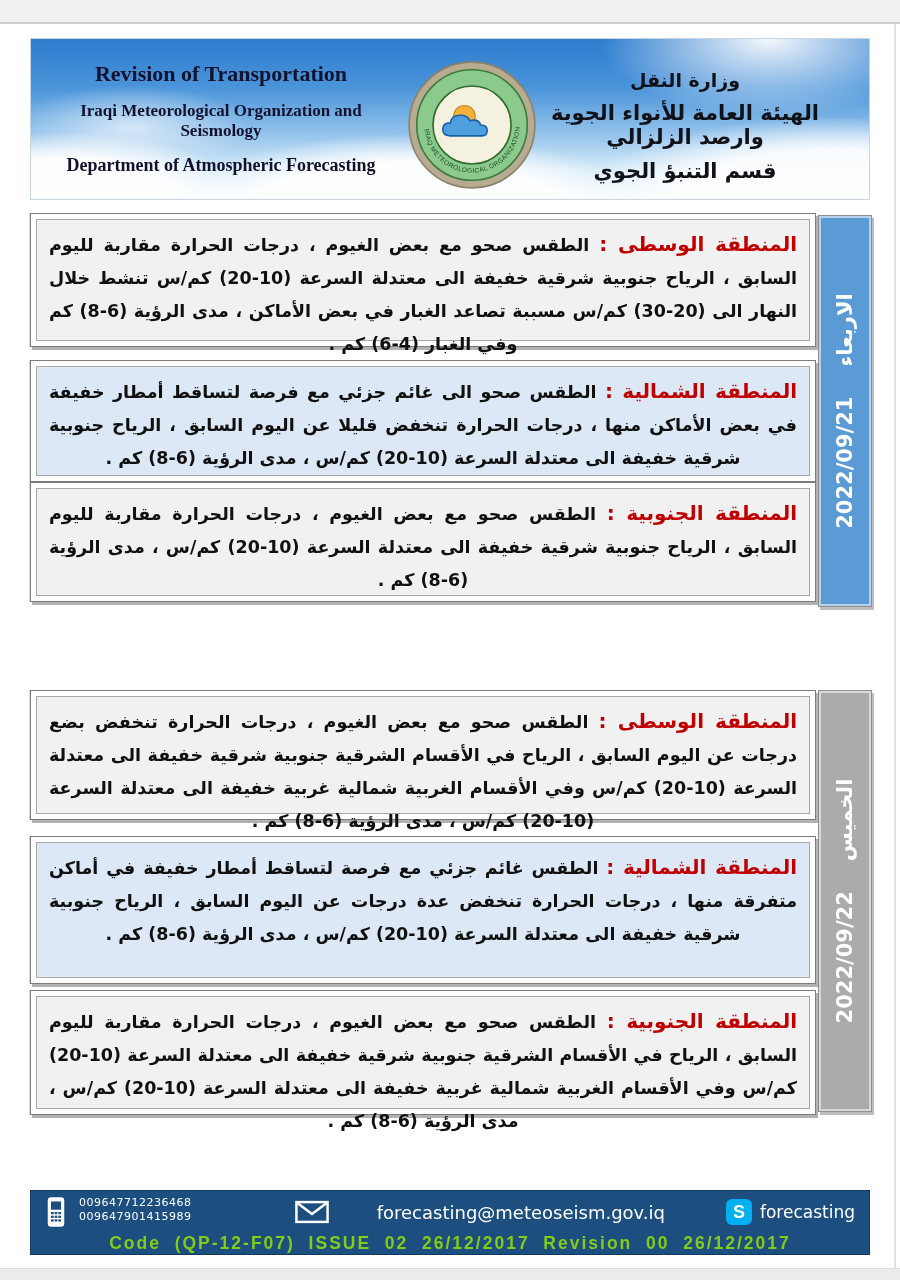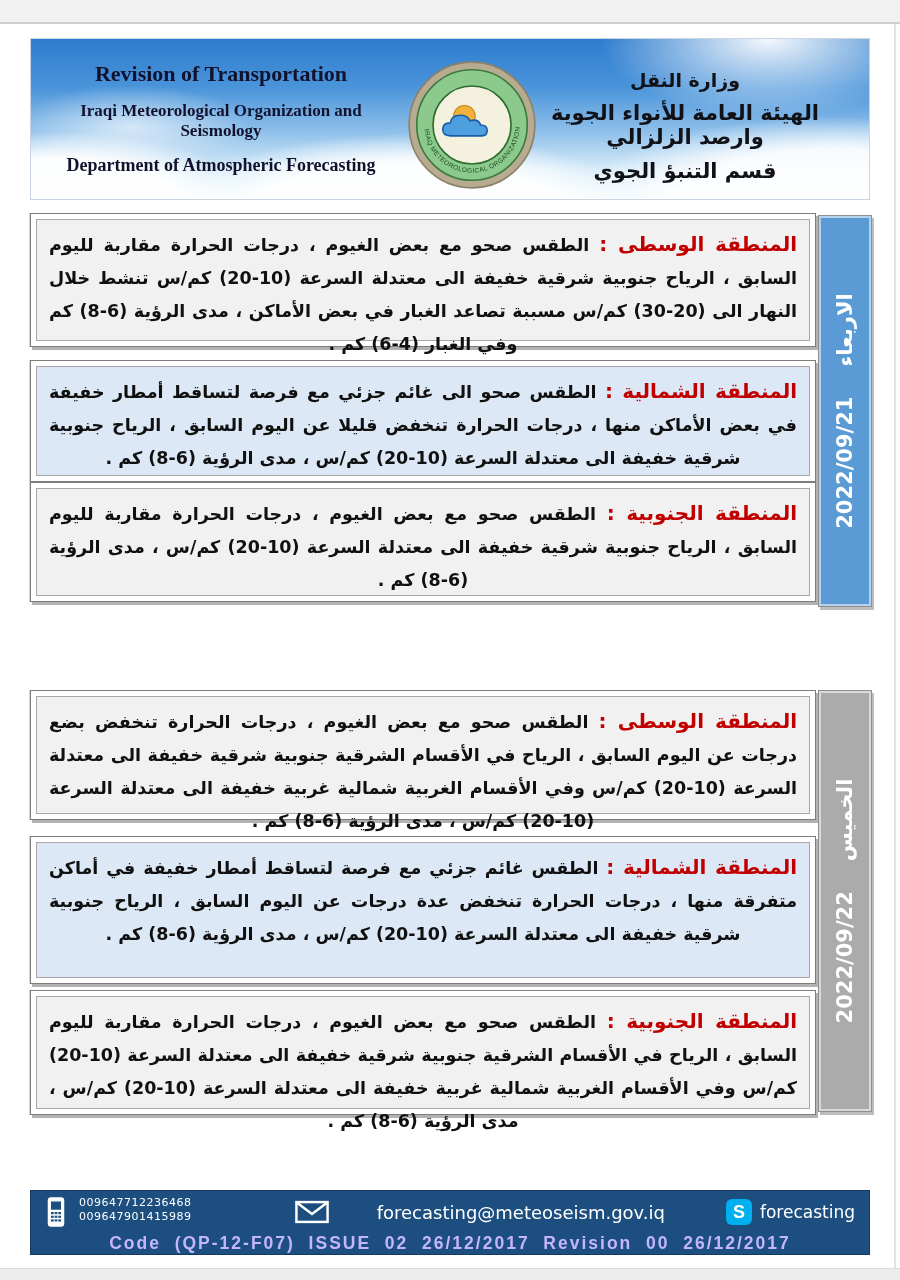--- a/index.html
+++ b/index.html
@@ -65,21 +65,21 @@
                 letter-spacing: .5px; }
   .email-block { flex: 1; display: flex; align-items: center; justify-content: space-between; gap: 10px;
                  font-size: 18px; }
   .skype-block { display: flex; align-items: center; gap: 8px; width: 190px; justify-content: flex-end;
                  font-size: 17px; }
   .skype-badge { width: 26px; height: 26px; border-radius: 6px; display: flex; align-items: center;
                  justify-content: center; font-weight: bold; font-size: 18px; color: #ffffff;
                  font-family: "Liberation Sans", sans-serif; }
   .code-row { height: 25px; text-align: center; font-family: "Liberation Sans", sans-serif;
               font-size: 17.5px; letter-spacing: 2px; white-space: pre; line-height: 24px;
-              font-weight: bold; color: #c4b5fd; }
+              font-weight: bold; color: #84cc16; }
 </style>
 </head>
 <body>
 
 <div class="top-strip"></div>
 <div class="page-edge-right"></div>
 
 <header class="banner">
   <div class="banner-english">
     <div class="l1">Revision of Transportation</div>

